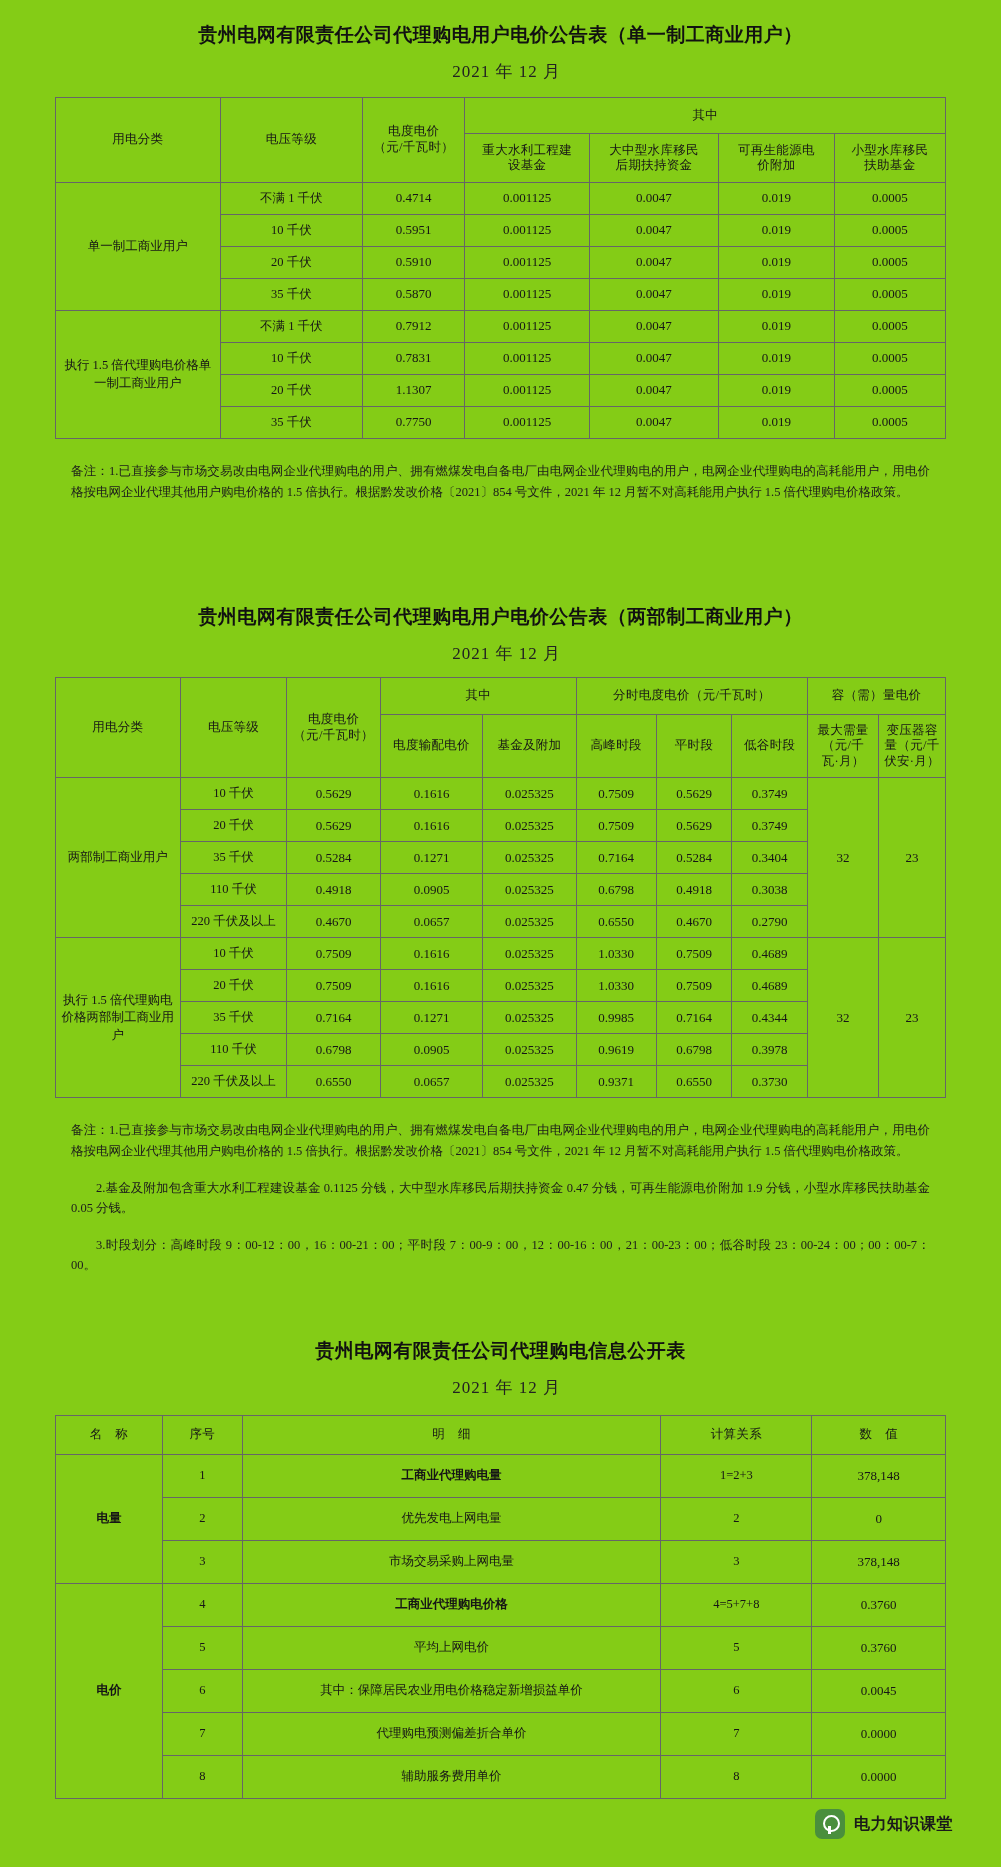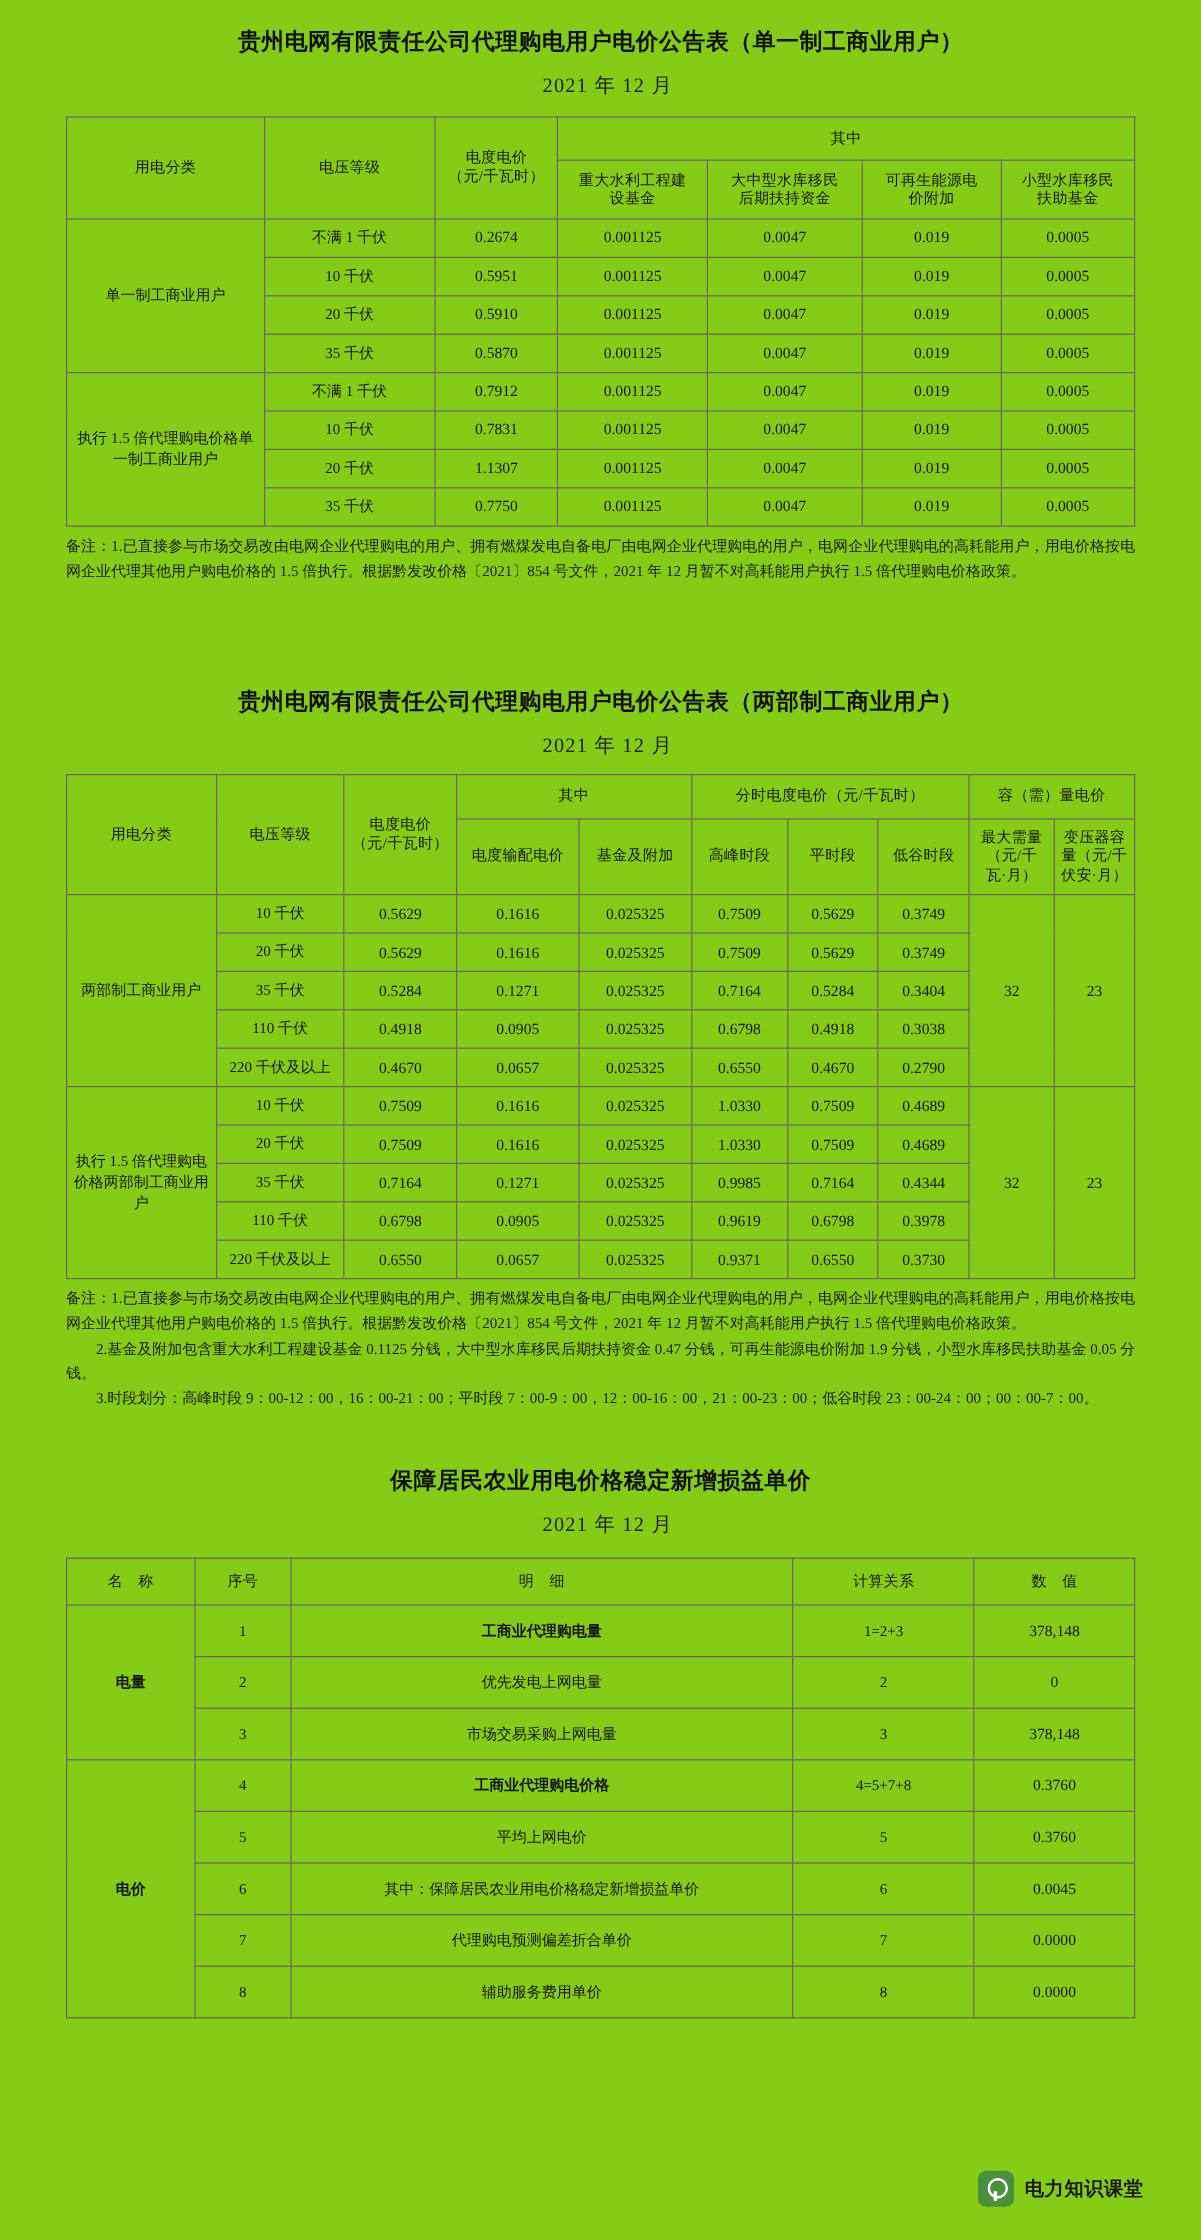--- a/index.html
+++ b/index.html
@@ -85,21 +85,21 @@
   .t3 td.bold { font-weight: bold; }
 
   
   .notes {
     padding: 6px 55px 0 55px;
     font-size: 12.5px;
     line-height: 1.65;
     color: #1c1c1c;
     text-align: justify;
   }
-  .notes p { margin: 0; }
+  .notes p { margin: 16px; }
   .notes p.indent { text-indent: 2em; }
 
   .unit-line {
     text-align: right;
     font-size: 12.5px;
     padding: 0 55px 3px 55px;
     color: #1c1c1c;
   }
 
   .gap-lg { height: 86px; }
@@ -192,21 +192,21 @@
             <th>
               <span>小型水库移民</span><br>
               <span>扶助基金</span>
             </th>
           </tr>
         </thead>
         <tbody>
           <tr>
             <td class="cat" rowspan="4">单一制工商业用户</td>
             <td>不满 1 千伏</td>
-            <td class="num">0.2674</td>
+            <td class="num">0.4714</td>
             <td class="num">0.001125</td>
             <td class="num">0.0047</td>
             <td class="num">0.019</td>
             <td class="num">0.0005</td>
           </tr>
           <tr>
             <td>10 千伏</td>
             <td class="num">0.5951</td>
             <td class="num">0.001125</td>
             <td class="num">0.0047</td>
@@ -428,21 +428,21 @@
     <div class="notes">
       <p>备注：1.已直接参与市场交易改由电网企业代理购电的用户、拥有燃煤发电自备电厂由电网企业代理购电的用户，电网企业代理购电的高耗能用户，用电价格按电网企业代理其他用户购电价格的 1.5 倍执行。根据黔发改价格〔2021〕854 号文件，2021 年 12 月暂不对高耗能用户执行 1.5 倍代理购电价格政策。</p>
       <p class="indent">2.基金及附加包含重大水利工程建设基金 0.1125 分钱，大中型水库移民后期扶持资金 0.47 分钱，可再生能源电价附加 1.9 分钱，小型水库移民扶助基金 0.05 分钱。</p>
       <p class="indent">3.时段划分：高峰时段 9：00-12：00，16：00-21：00；平时段 7：00-9：00，12：00-16：00，21：00-23：00；低谷时段 23：00-24：00；00：00-7：00。</p>
     </div>
   </div>
 
   <div class="gap-md"></div>
 
   <div>
-    <div class="doc-title">保障居民农业用电价格稳定新增损益单价</div>
+    <div class="doc-title">贵州电网有限责任公司代理购电信息公开表</div>
     <div class="doc-subtitle">2021 年 12 月</div>
     <div style="height:16px"></div>
 
     <div class="tbl-wrap">
       <table class="grid t3">
         <colgroup>
           <col style="width:12%">
             <col style="width:9%">
             <col style="width:47%">
           <col style="width:17%">

